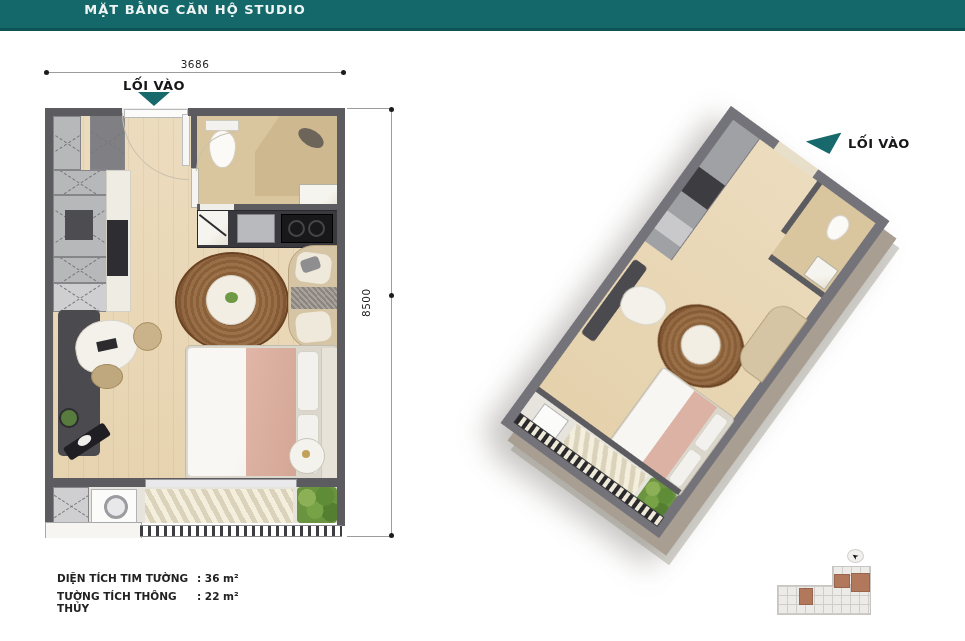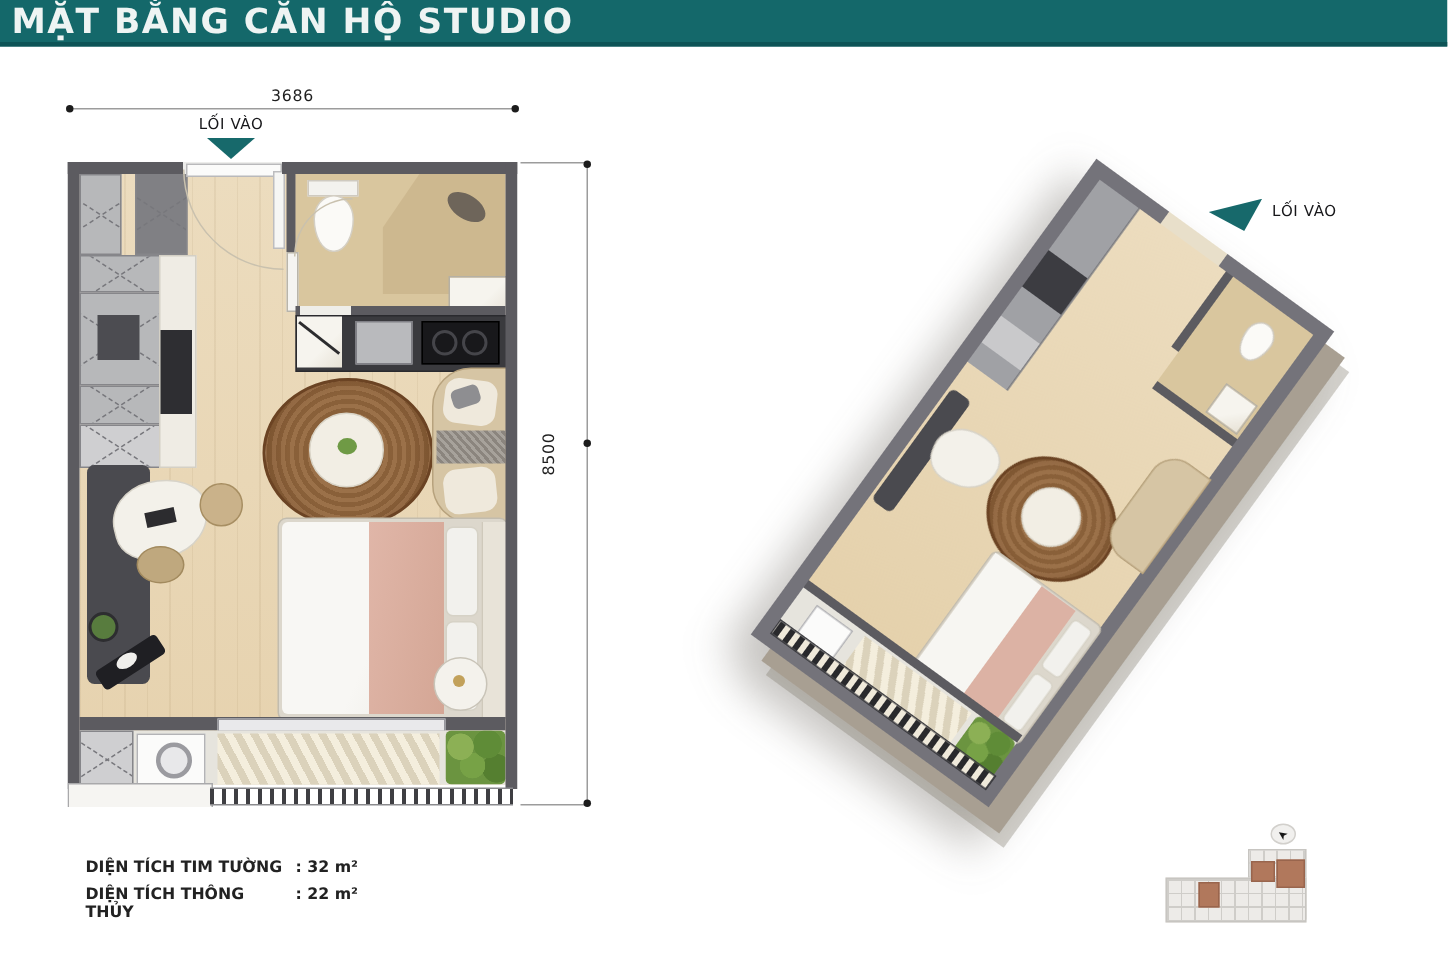--- a/index.html
+++ b/index.html
@@ -1,27 +1,27 @@
 <!DOCTYPE html>
 <html><head>
 <meta charset="utf-8">
 <style>
   html,body{margin:0;padding:0;background:#ffffff;width:965px;height:641px;position:relative;
     font-family:"DejaVu Sans","Liberation Sans",sans-serif;-webkit-font-smoothing:antialiased;}
   .abs{position:absolute;}
   
   .header{left:0;top:0;width:965px;height:28px;background:#14686a;border-bottom:3px solid #0d5356;}
-  .header-title{left:0;top:2px;width:390px;text-align:center;color:#eef4f3;font-size:23px;
+  .header-title{left:0;top:2px;width:390px;text-align:center;color:#eef4f3;font-size:13px;
     font-weight:700;letter-spacing:1px;}
   
   .dimline-h{height:1px;background:#9c9c9c;}
   .dimline-v{width:1px;background:#9c9c9c;}
   .dimdot{width:5px;height:5px;border-radius:50%;background:#1c1c1c;}
   .dimtext{font-size:10.5px;color:#1f1f1f;letter-spacing:.5px;}
-  .entr-text{font-size:10px;font-weight:400;color:#17171a;letter-spacing:.4px;}
+  .entr-text{font-size:13px;font-weight:700;color:#17171a;letter-spacing:.4px;}
   .tri-down{width:0;height:0;border-left:16px solid transparent;border-right:16px solid transparent;
     border-top:14px solid #17696b;}
   .tri-left{width:34px;height:23px;background:#17696b;clip-path:polygon(0 60%,100% 0,74% 100%);}
   
   .plan2d{left:45px;top:108px;width:300px;height:430px;overflow:hidden;background:#fff;}
   .wall{background:#5c5b60;}
   .wood{background:
     repeating-linear-gradient(90deg,rgba(110,80,35,.07) 0 1px,transparent 1px 15px),
     linear-gradient(180deg,#ecdcbe,#e6d2ae);}
   .bathfloor{background:#d9c69e;}
@@ -204,24 +204,24 @@
   <div class="abs plants" style="left:144px;top:336px;width:32px;height:32px;"></div>
   <div class="abs railing3d" style="left:0px;top:362px;width:176px;height:10px;"></div>
 </div>
 
 <div class="abs tri-left" style="left:806px;top:130px;transform:rotate(8deg);"></div>
 <div class="abs entr-text" style="left:848px;top:136px;">LỐI VÀO</div>
 
 <div class="abs" style="left:57px;top:563px;">
   <div class="info-row" style="margin-top:9px;">
     <span class="info-label">DIỆN TÍCH TIM TƯỜNG</span>
-    <span class="info-value">: 32 m²</span>
+    <span class="info-value">: 36 m²</span>
   </div>
   <div class="info-row">
-    <span class="info-label">DIỆN TÍCH THÔNG THỦY</span>
+    <span class="info-label">TƯỜNG TÍCH THÔNG THỦY</span>
     <span class="info-value">: 22 m²</span>
   </div>
 </div>
 
 <div class="abs" style="left:775px;top:547px;width:105px;height:72px;">
   <div class="abs compass" style="left:72px;top:2px;">
       <span>➤</span>
     </div>
   <div class="abs kp-block" style="left:57px;top:19px;width:37px;height:45px;"></div>
   <div class="abs kp-block" style="left:2px;top:38px;width:92px;height:28px;"></div>

